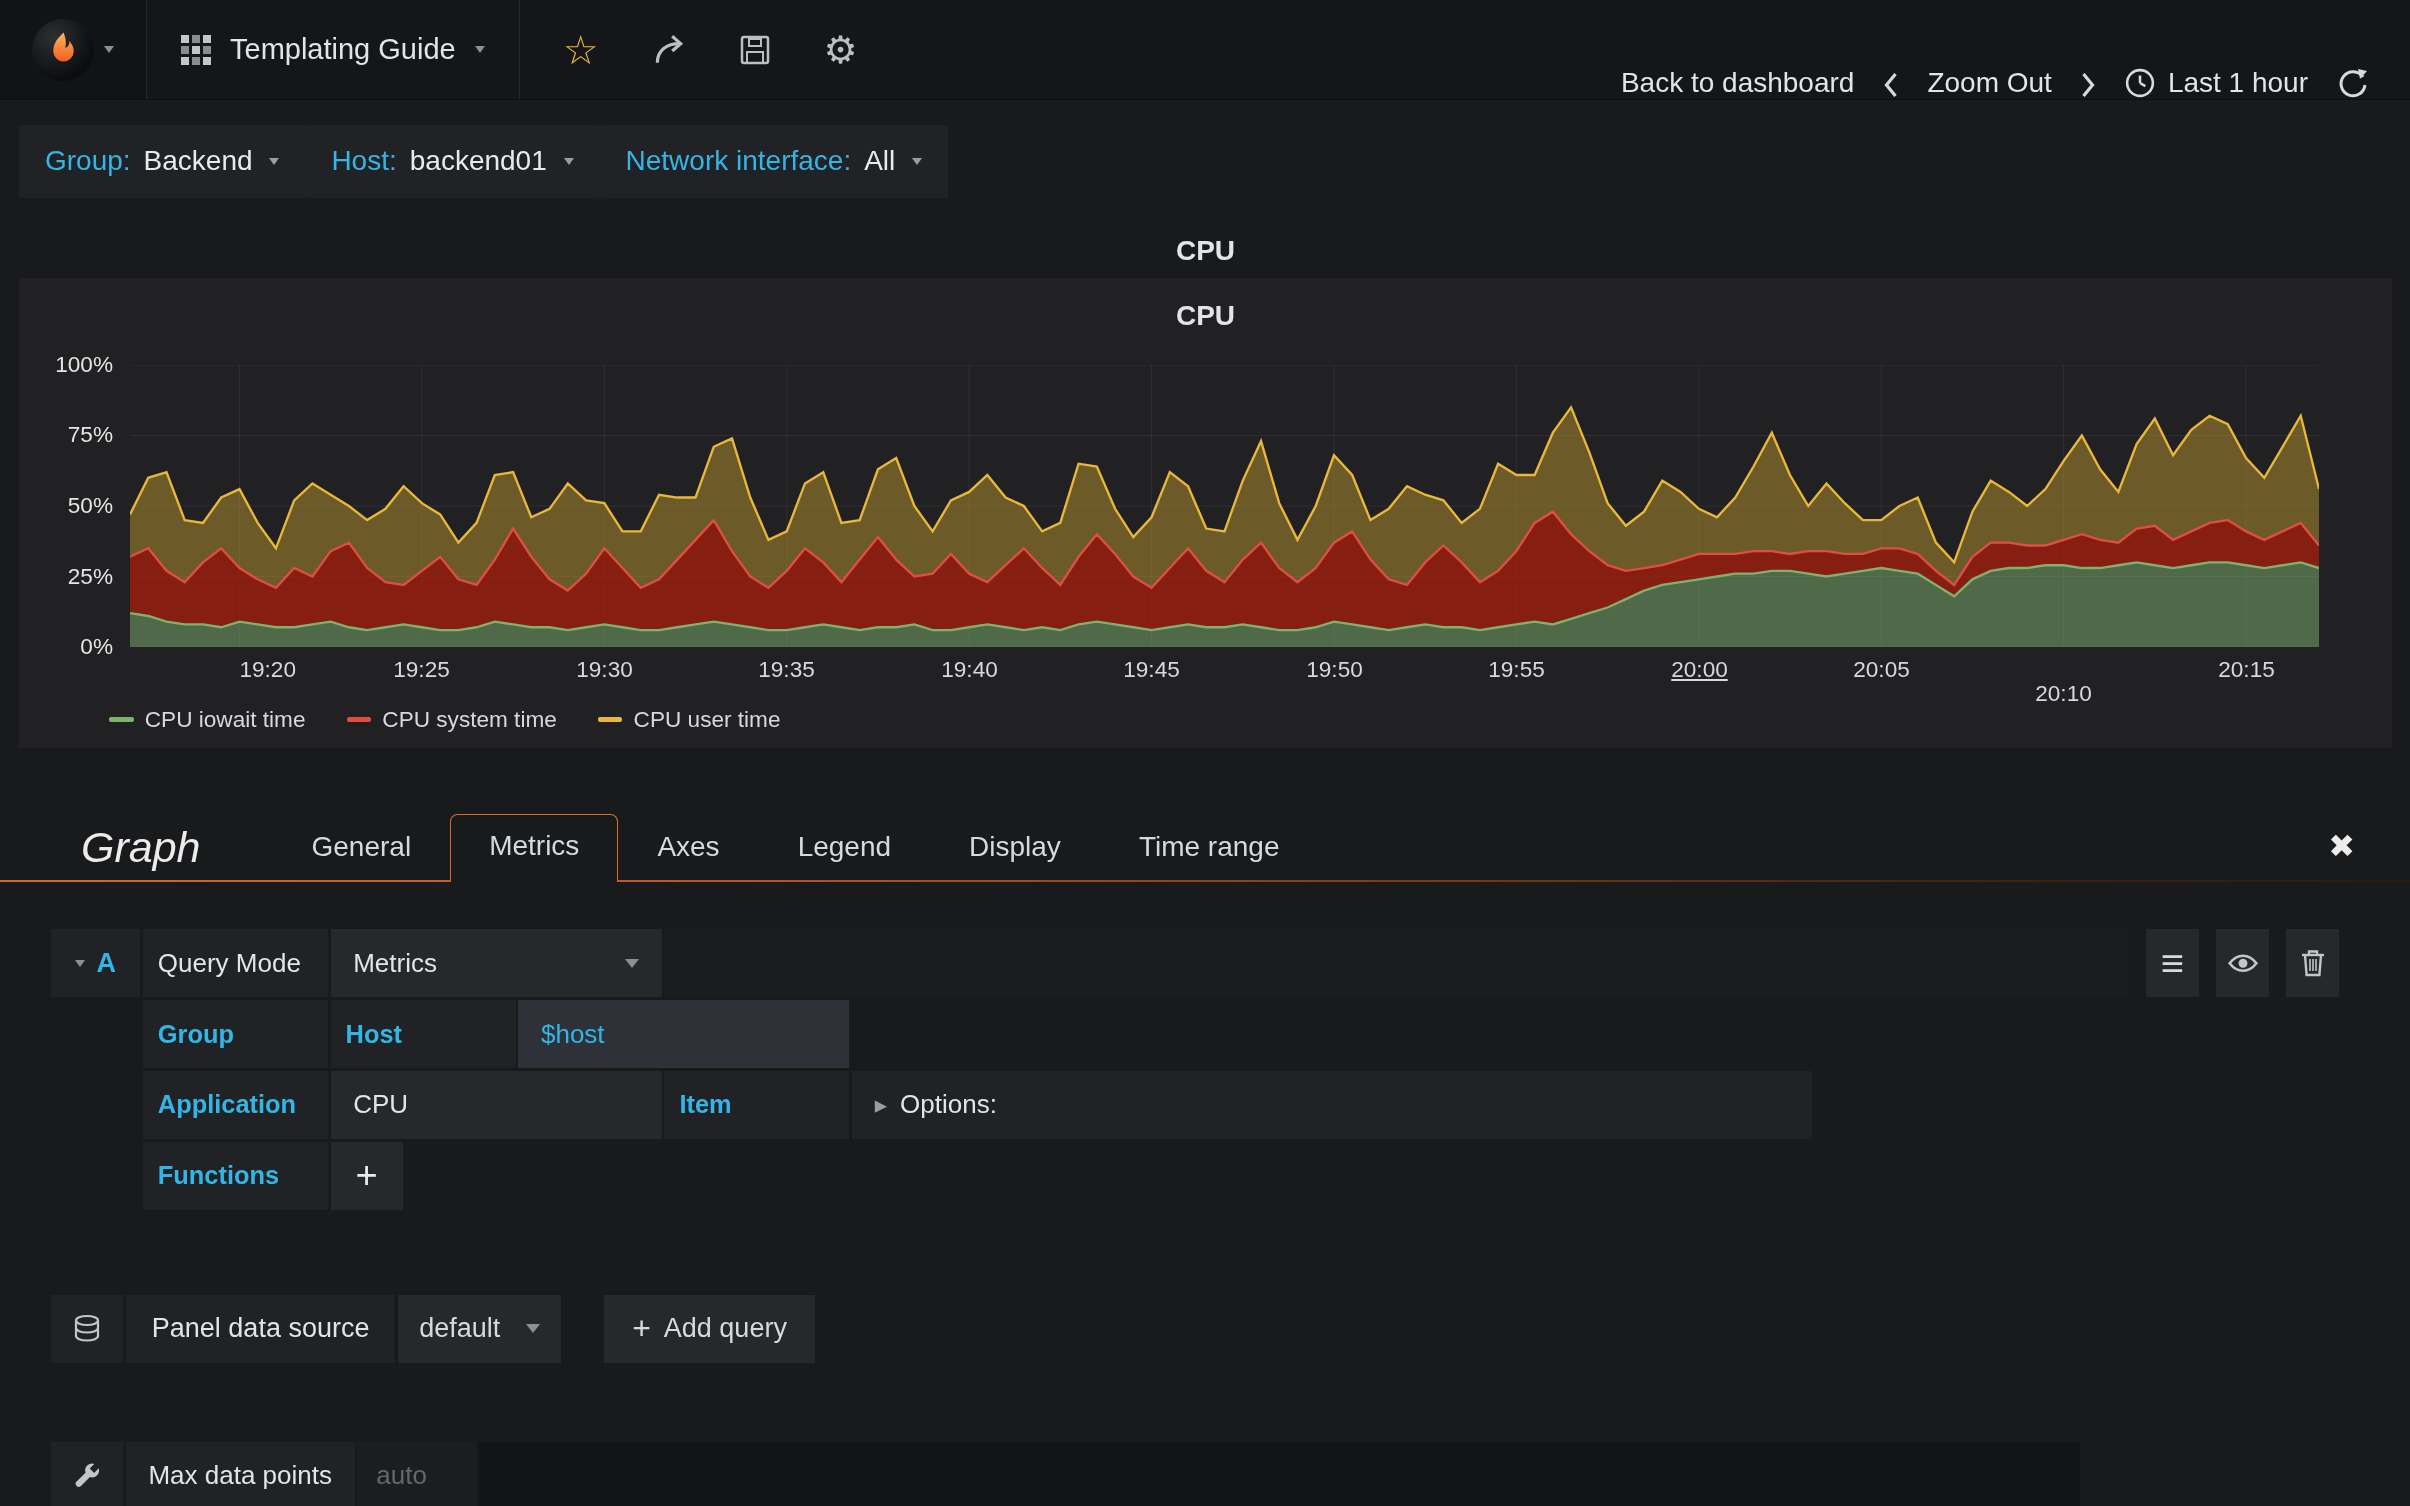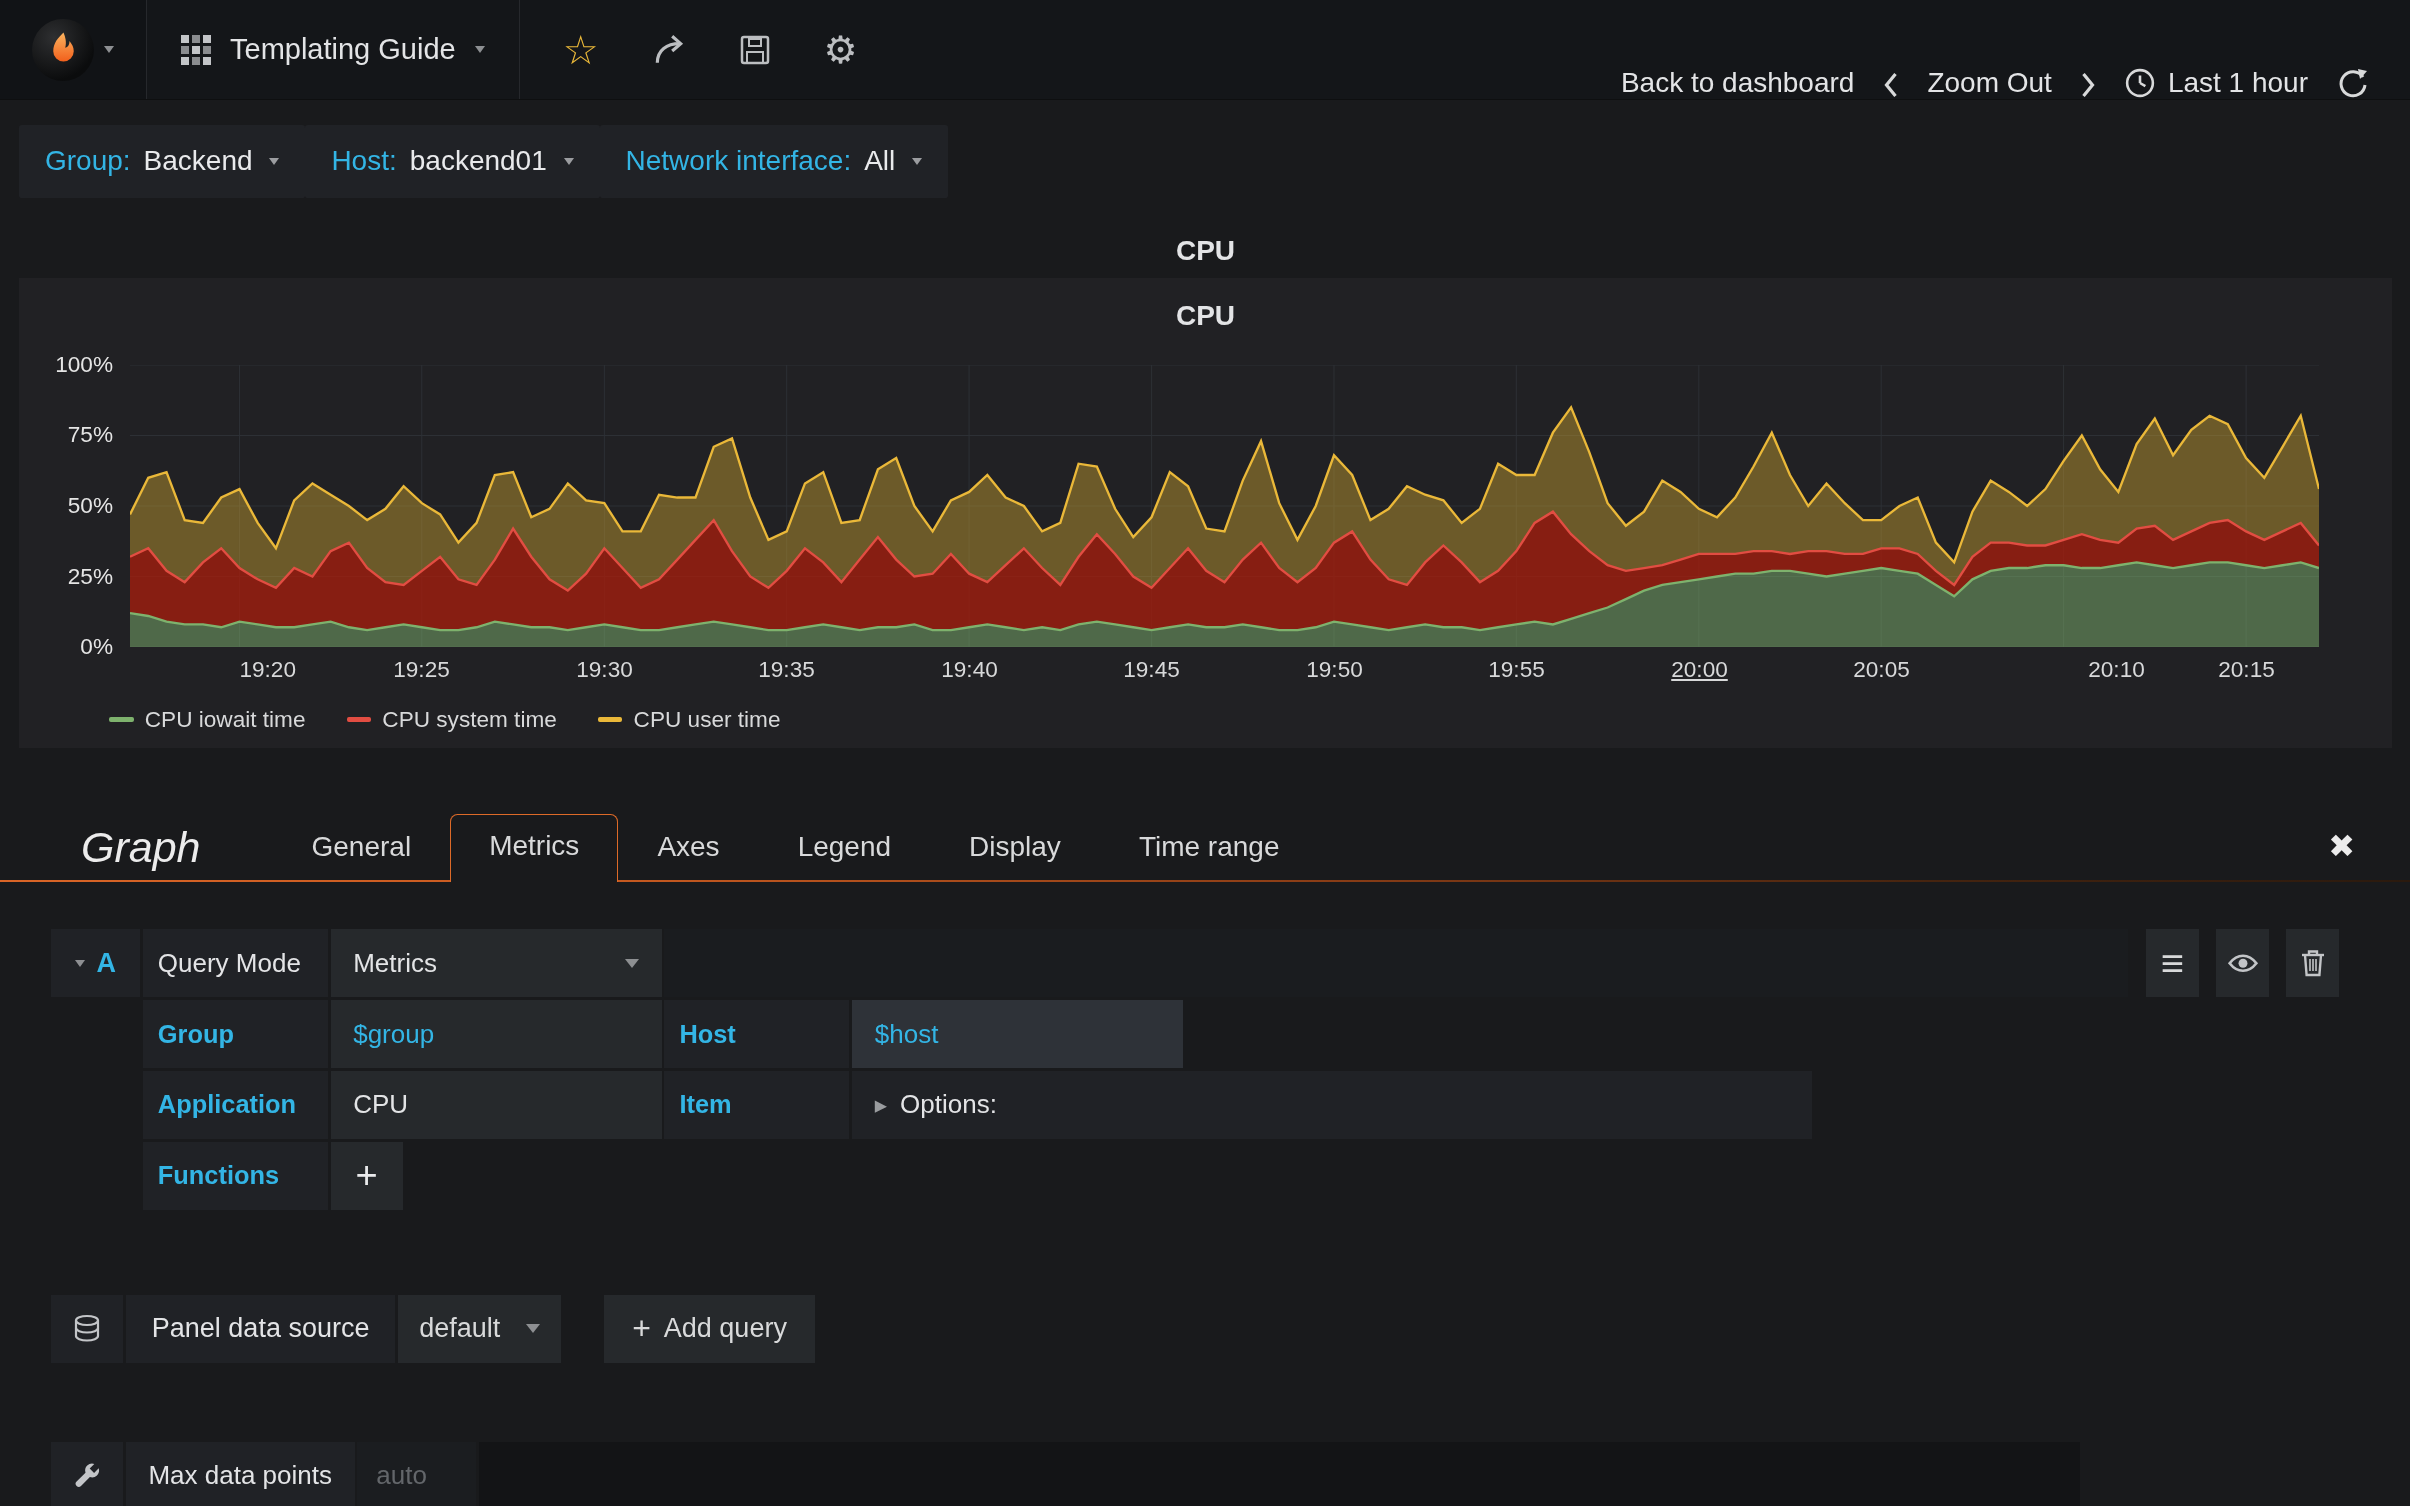--- a/index.html
+++ b/index.html
@@ -221,21 +221,21 @@
         <div class="xlab" style="left: 53px; text-align: right;">19:20</div>
         <div class="xlab" style="left: 235px;">19:25</div>
         <div class="xlab" style="left: 418px;">19:30</div>
         <div class="xlab" style="left: 600px;">19:35</div>
         <div class="xlab" style="left: 783px;">19:40</div>
         <div class="xlab" style="left: 965px;">19:45</div>
         <div class="xlab" style="left: 1148px;">19:50</div>
         <div class="xlab" style="left: 1330px;">19:55</div>
         <div class="xlab" style="left: 1513px; text-decoration: underline;">20:00</div>
         <div class="xlab" style="left: 1695px;">20:05</div>
-        <div class="xlab" style="left: 1930px;">20:10</div>
+        <div class="xlab" style="left: 1877px; margin-top: 24px;">20:10</div>
         <div class="xlab" style="left: 2060px;">20:15</div>
       </div>
   </div>
   <div class="legend">
     <div class="legend-item">
       <span class="legend-dash" style="background: rgb(126, 178, 109);"></span>
       <span>CPU iowait time</span>
     </div>
     <div class="legend-item">
       <span class="legend-dash" style="background: rgb(226, 77, 66);"></span>
@@ -293,21 +293,20 @@
             <path d="M6 7 l1.6 20 h12.8 L22 7" stroke="#c3c5c8" stroke-width="2.4" fill="none"></path>
             <path d="M11 11 v12 M14 11 v12 M17 11 v12" stroke="#c3c5c8" stroke-width="1.6" fill="none"></path>
           </svg>
         </div>
       </div>
     </div>
 
     <div class="qrow">
       <div class="qindent"></div>
       <div class="qbox qcell qlabel">Group</div>
-      <div class="qbox qvalue value-bg val-blue">$group</div>
       <div class="qbox qcell qlabel">Host</div>
       <div class="qbox qvalue host-bg val-blue">$host</div>
     </div>
 
     <div class="qrow">
       <div class="qindent"></div>
       <div class="qbox qcell qlabel">Application</div>
       <div class="qbox qvalue value-bg">CPU</div>
       <div class="qbox qcell qlabel">Item</div>
       <div class="qbox options-strip">

